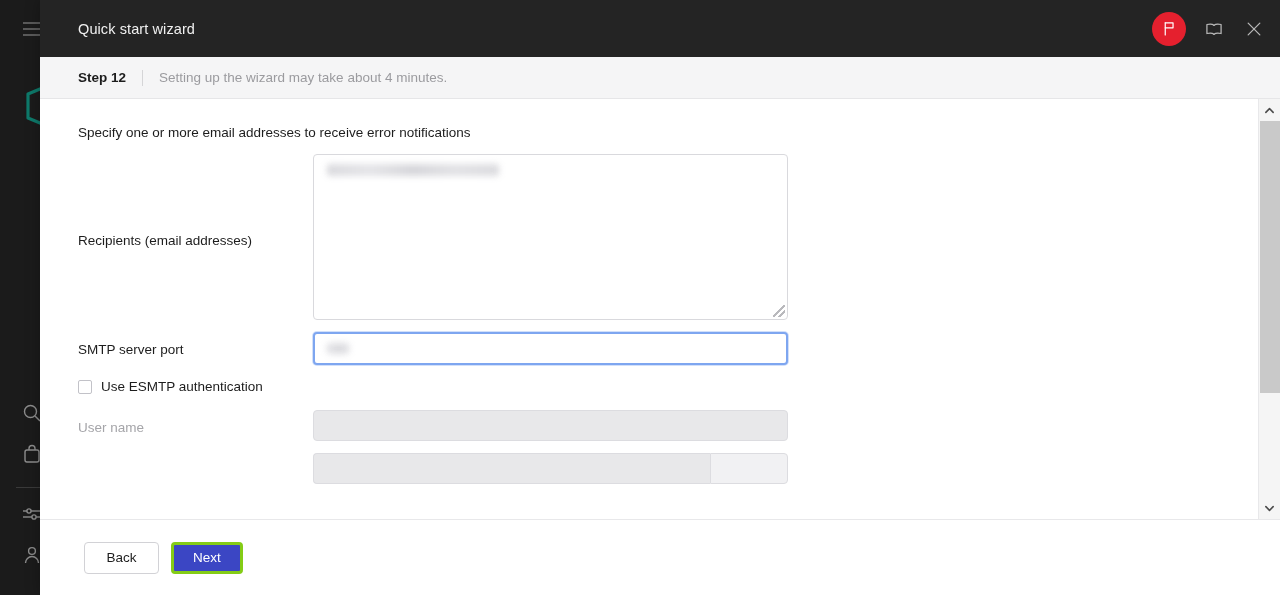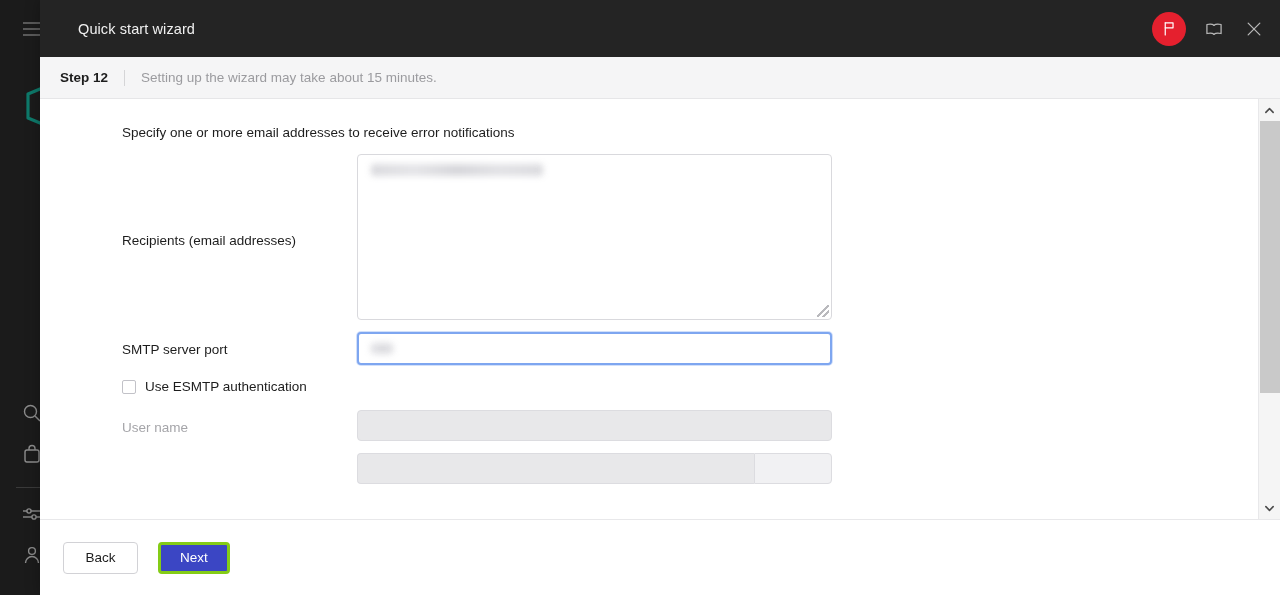--- a/index.html
+++ b/index.html
@@ -59,33 +59,33 @@
   .icon-btn {
     background: none; border: none; cursor: pointer; padding: 0;
     width: 24px; height: 24px; color: #b8b8b8;
     display: flex; align-items: center; justify-content: center;
   }
   .icon-btn svg, .flag-btn svg { display: block; }
 
   
   .step-strip {
     height: 42px; background: #f5f5f6; border-bottom: 1px solid #e6e6e8;
-    display: flex; align-items: center; padding-left: 20px;
+    display: flex; align-items: center; padding-left: 38px;
     flex: 0 0 42px;
   }
   .step-label { font-size: 13.5px; font-weight: bold; color: #1d1d1d; }
   .step-sep { width: 1px; height: 16px; background: #d5d5d7; margin: 0 16px; }
   .step-note { font-size: 13.5px; color: #9b9b9f; }
 
   
   .modal-body {
     position: relative; flex: 1 1 auto; overflow: hidden;
     background: #fff; border-bottom: 1px solid #e8e8ea;
   }
-  .body-inner { position: absolute; inset: 0 22px 0 0; padding: 26px 0 0 38px; margin-left: 44px; }
+  .body-inner { position: absolute; inset: 0 22px 0 0; padding: 26px 0 0 38px; }
 
   .section-heading {
     font-size: 13.5px; color: #1d1d1d; margin-bottom: 14px;
   }
 
   .field-row { display: flex; align-items: flex-start; margin-bottom: 12px; }
   .field-label {
     width: 235px; flex: 0 0 235px; font-size: 13.5px; color: #1d1d1d;
     line-height: 1.3; padding-top: 9px;
   }
@@ -158,21 +158,21 @@
     position: absolute; left: 0; top: 22px; right: 0; bottom: 22px; background: #f5f5f5;
   }
   .sb-thumb {
     position: absolute; left: 1px; width: 20px; top: 0; height: 272px;
     background: #c9c9c9; cursor: pointer;
   }
 
   
   .modal-footer {
     flex: 0 0 75px; height: 75px; background: #fff;
-    display: flex; align-items: center; padding-left: 23px; gap: 20px;
+    display: flex; align-items: center; padding-left: 44px; gap: 12px;
   }
   .btn {
     font-family: "Liberation Sans", sans-serif; font-size: 13.5px;
     border-radius: 4px; cursor: pointer; height: 32px;
   }
   .btn-back {
     width: 75px; background: #fff; color: #1d1d1d; border: 1px solid #d2d2d6;
   }
   .btn-next {
     width: 72px; background: #3b46c4; color: #fff; border: 3px solid #84cc16;
@@ -252,21 +252,21 @@
             <line x1="5" y1="5" x2="19" y2="19"></line>
               <line x1="19" y1="5" x2="5" y2="19"></line>
           </svg>
         </button>
       </div>
     </div>
 
     <div class="step-strip">
       <span class="step-label">Step 12</span>
       <span class="step-sep"></span>
-      <span class="step-note">Setting up the wizard may take about 15 minutes.</span>
+      <span class="step-note">Setting up the wizard may take about 4 minutes.</span>
     </div>
 
     <div class="modal-body">
       <div class="body-inner">
 
         <div class="section-heading">Specify one or more email addresses to receive error notifications</div>
 
         <div class="field-row">
           <div class="field-label tall">Recipients (email addresses)</div>
           <div class="ctrl">

